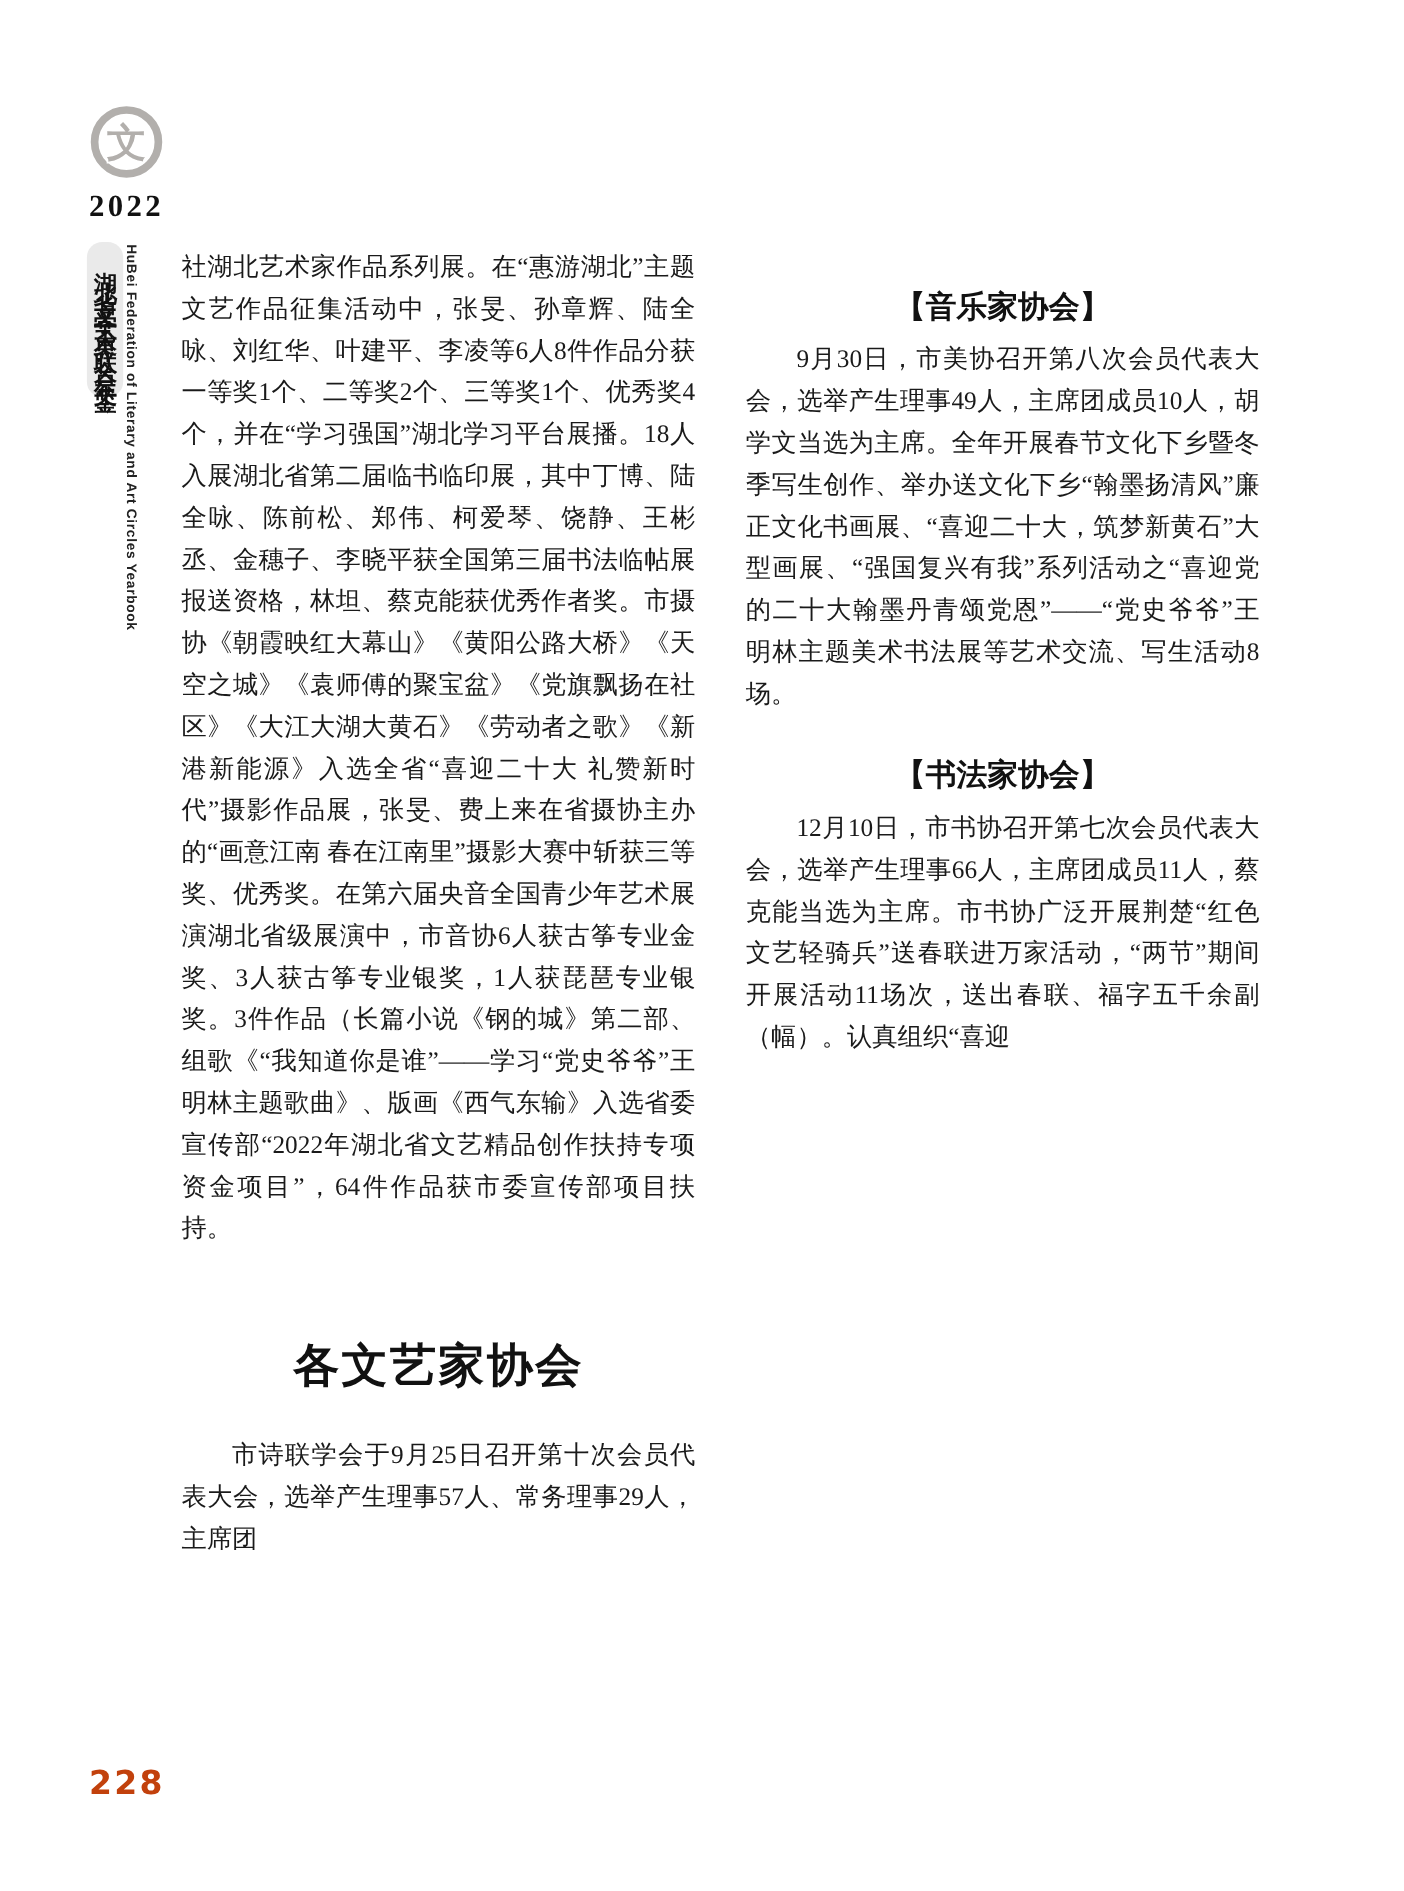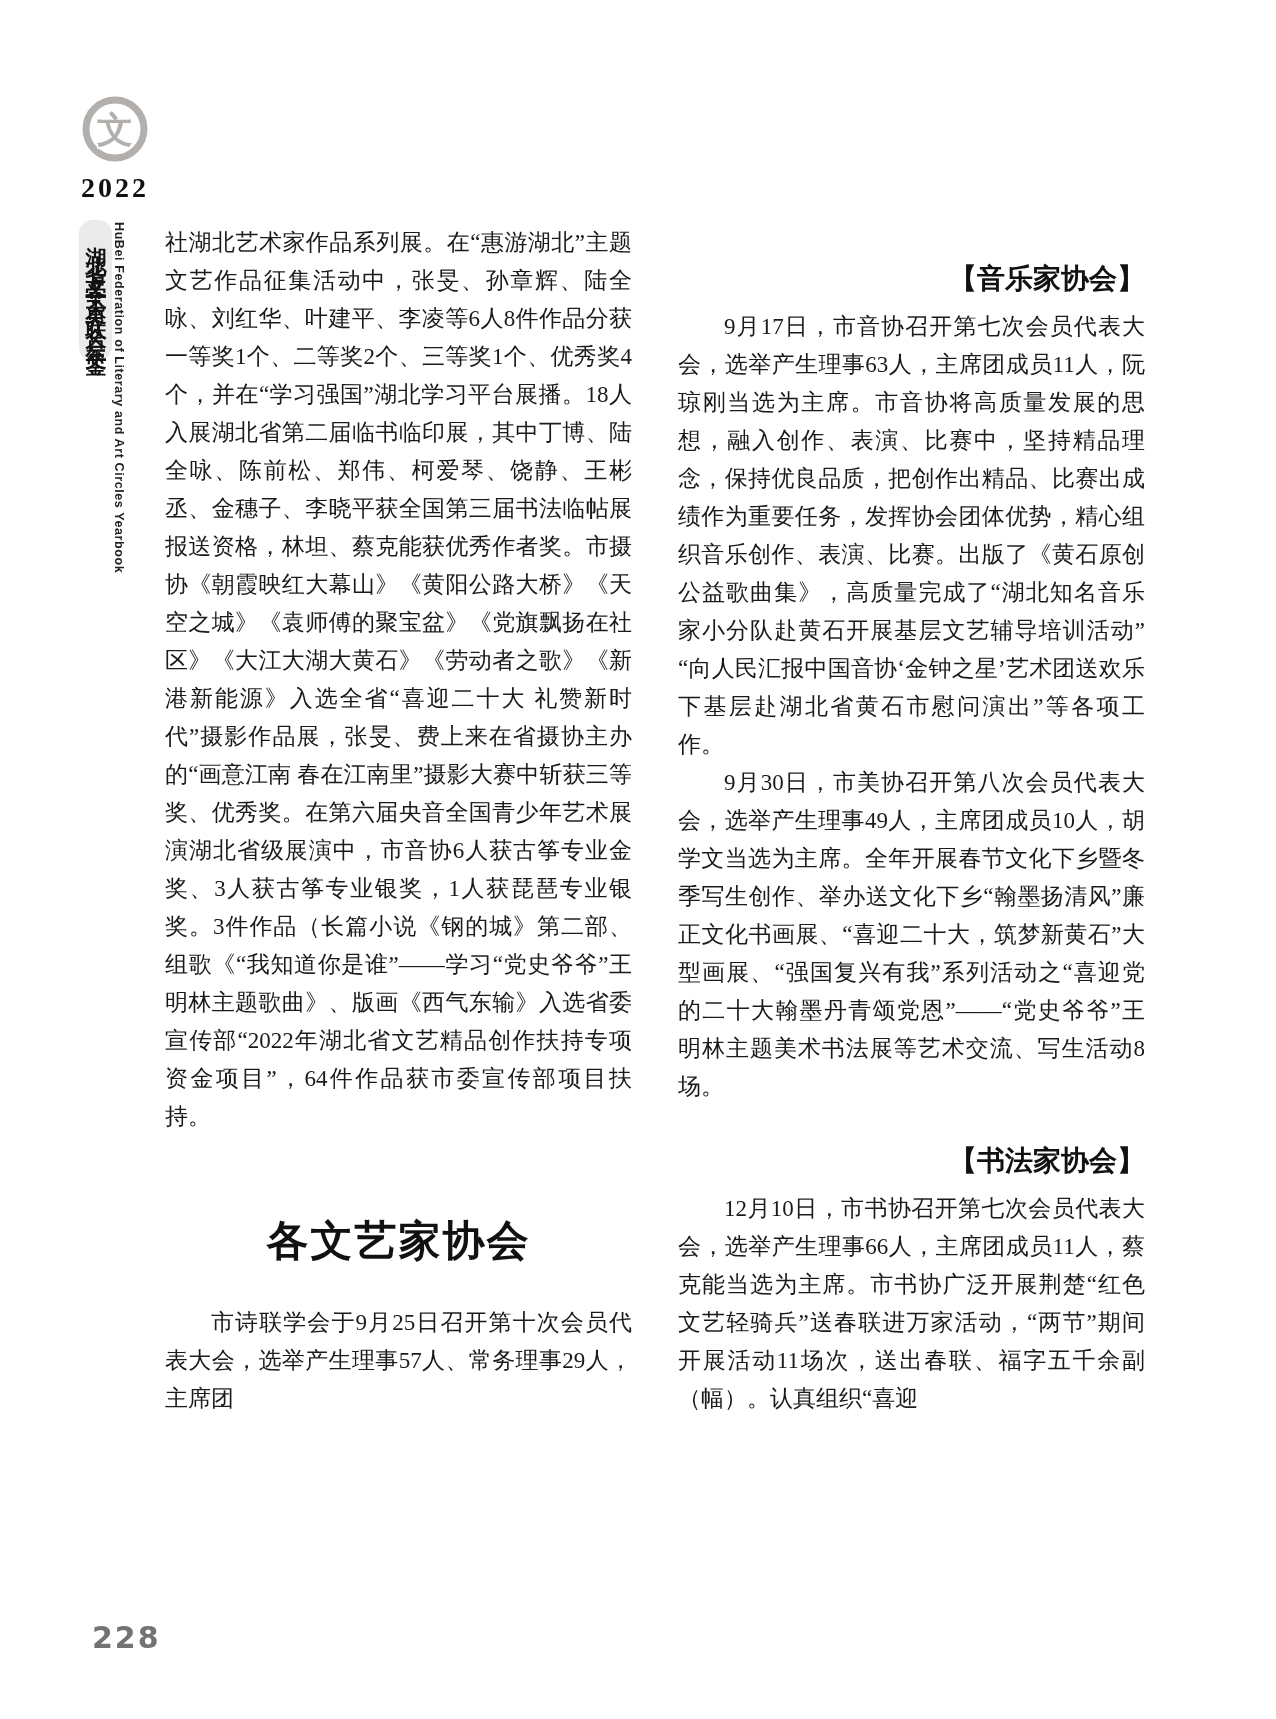--- a/index.html
+++ b/index.html
@@ -61,31 +61,30 @@
     font-family: "DejaVu Sans", "Liberation Sans", sans-serif;
     font-weight: bold; font-size: 42px; line-height: 50px;
     text-align: center; letter-spacing: 2px;
     margin: 80px 0 38px 0;
     color: #111;
   }
   .sec-heading {
     font-family: "DejaVu Sans", "Liberation Sans", sans-serif;
     font-weight: bold; font-size: 28px; line-height: 34px;
     margin: 38px 0 12px 0;
-    text-align: right;
+    text-align: center;
     color: #111;
   }
 
   
   .page-number {
-    position: absolute; left: 92px; top: 1604px;
+    position: absolute; left: 81px; top: 1604px;
     font-family: "DejaVu Sans", "Liberation Sans", sans-serif;
     font-weight: bold; font-size: 30px; letter-spacing: 2px;
-    color: #737373;
-    margin-top: 16px;
+    color: #c2410c;
   }
 </style>
 </head>
 <body>
 
 <div class="page">
 
   <div class="logo-block">
     <svg class="logo" width="78" height="78" viewBox="0 0 78 78" aria-hidden="true">
       <circle cx="39" cy="37" r="29" fill="none" stroke="#b2afac" stroke-width="7"></circle>
@@ -101,21 +100,20 @@
     <p class="body-text">社湖北艺术家作品系列展。在“惠游湖北”主题文艺作品征集活动中，张旻、孙章辉、陆全咏、刘红华、叶建平、李凌等6人8件作品分获一等奖1个、二等奖2个、三等奖1个、优秀奖4个，并在“学习强国”湖北学习平台展播。18人入展湖北省第二届临书临印展，其中丁博、陆全咏、陈前松、郑伟、柯爱琴、饶静、王彬丞、金穗子、李晓平获全国第三届书法临帖展报送资格，林坦、蔡克能获优秀作者奖。市摄协《朝霞映红大幕山》《黄阳公路大桥》《天空之城》《袁师傅的聚宝盆》《党旗飘扬在社区》《大江大湖大黄石》《劳动者之歌》《新港新能源》入选全省“喜迎二十大 礼赞新时代”摄影作品展，张旻、费上来在省摄协主办的“画意江南 春在江南里”摄影大赛中斩获三等奖、优秀奖。在第六届央音全国青少年艺术展演湖北省级展演中，市音协6人获古筝专业金奖、3人获古筝专业银奖，1人获琵琶专业银奖。3件作品（长篇小说《钢的城》第二部、组歌《“我知道你是谁”——学习“党史爷爷”王明林主题歌曲》、版画《西气东输》入选省委宣传部“2022年湖北省文艺精品创作扶持专项资金项目”，64件作品获市委宣传部项目扶持。</p>
     <h1 class="main-heading">各文艺家协会</h1>
 
 
     <p class="body-text indent">市诗联学会于9月25日召开第十次会员代表大会，选举产生理事57人、常务理事29人，主席团</p>
   </div>
 
   <div class="col right-col">
 
     <h2 class="sec-heading">【音乐家协会】</h2>
-    <p class="body-text indent">9月17日，市音协召开第七次会员代表大会，选举产生理事63人，主席团成员11人，阮琼刚当选为主席。市音协将高质量发展的思想，融入创作、表演、比赛中，坚持精品理念，保持优良品质，把创作出精品、比赛出成绩作为重要任务，发挥协会团体优势，精心组织音乐创作、表演、比赛。出版了《黄石原创公益歌曲集》，高质量完成了“湖北知名音乐家小分队赴黄石开展基层文艺辅导培训活动” “向人民汇报中国音协‘金钟之星’艺术团送欢乐下基层赴湖北省黄石市慰问演出”等各项工作。</p>
 
     <p class="body-text indent">9月30日，市美协召开第八次会员代表大会，选举产生理事49人，主席团成员10人，胡学文当选为主席。全年开展春节文化下乡暨冬季写生创作、举办送文化下乡“翰墨扬清风”廉正文化书画展、“喜迎二十大，筑梦新黄石”大型画展、“强国复兴有我”系列活动之“喜迎党的二十大翰墨丹青颂党恩”——“党史爷爷”王明林主题美术书法展等艺术交流、写生活动8场。</p>
 
     <h2 class="sec-heading">【书法家协会】</h2>
     <p class="body-text indent">12月10日，市书协召开第七次会员代表大会，选举产生理事66人，主席团成员11人，蔡克能当选为主席。市书协广泛开展荆楚“红色文艺轻骑兵”送春联进万家活动，“两节”期间开展活动11场次，送出春联、福字五千余副（幅）。认真组织“喜迎</p>
   </div>
 
   <div class="page-number">228</div>
 
 </div>

